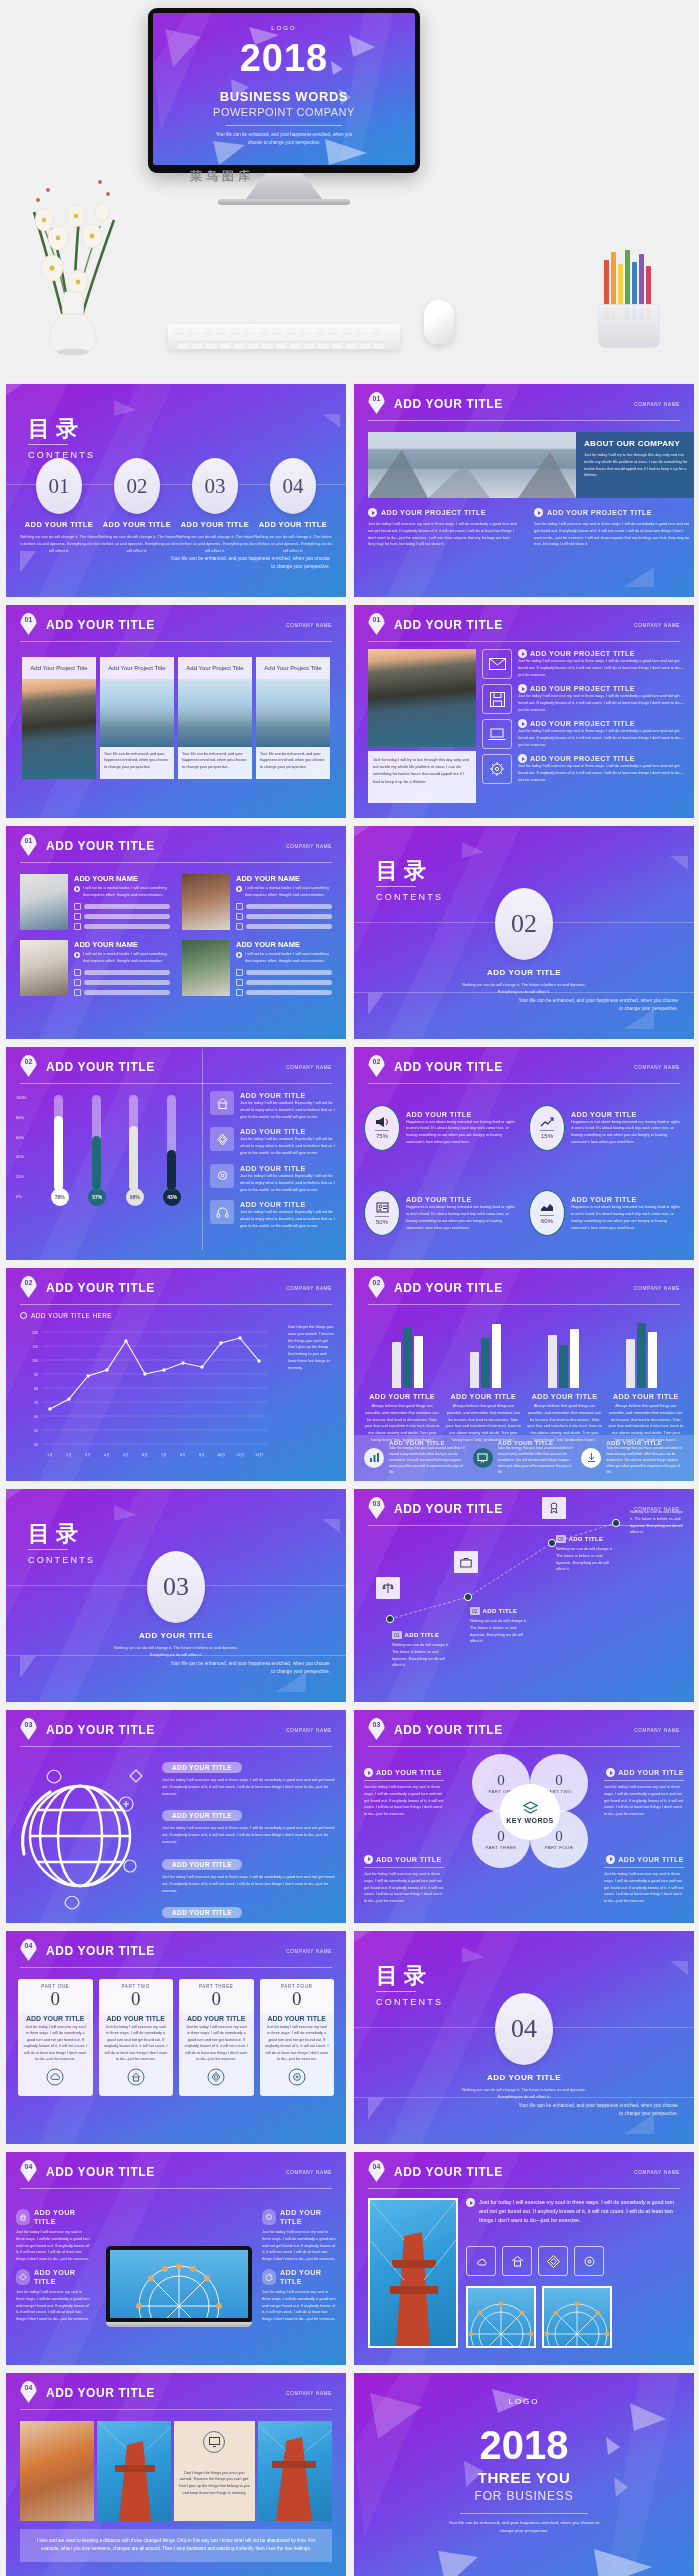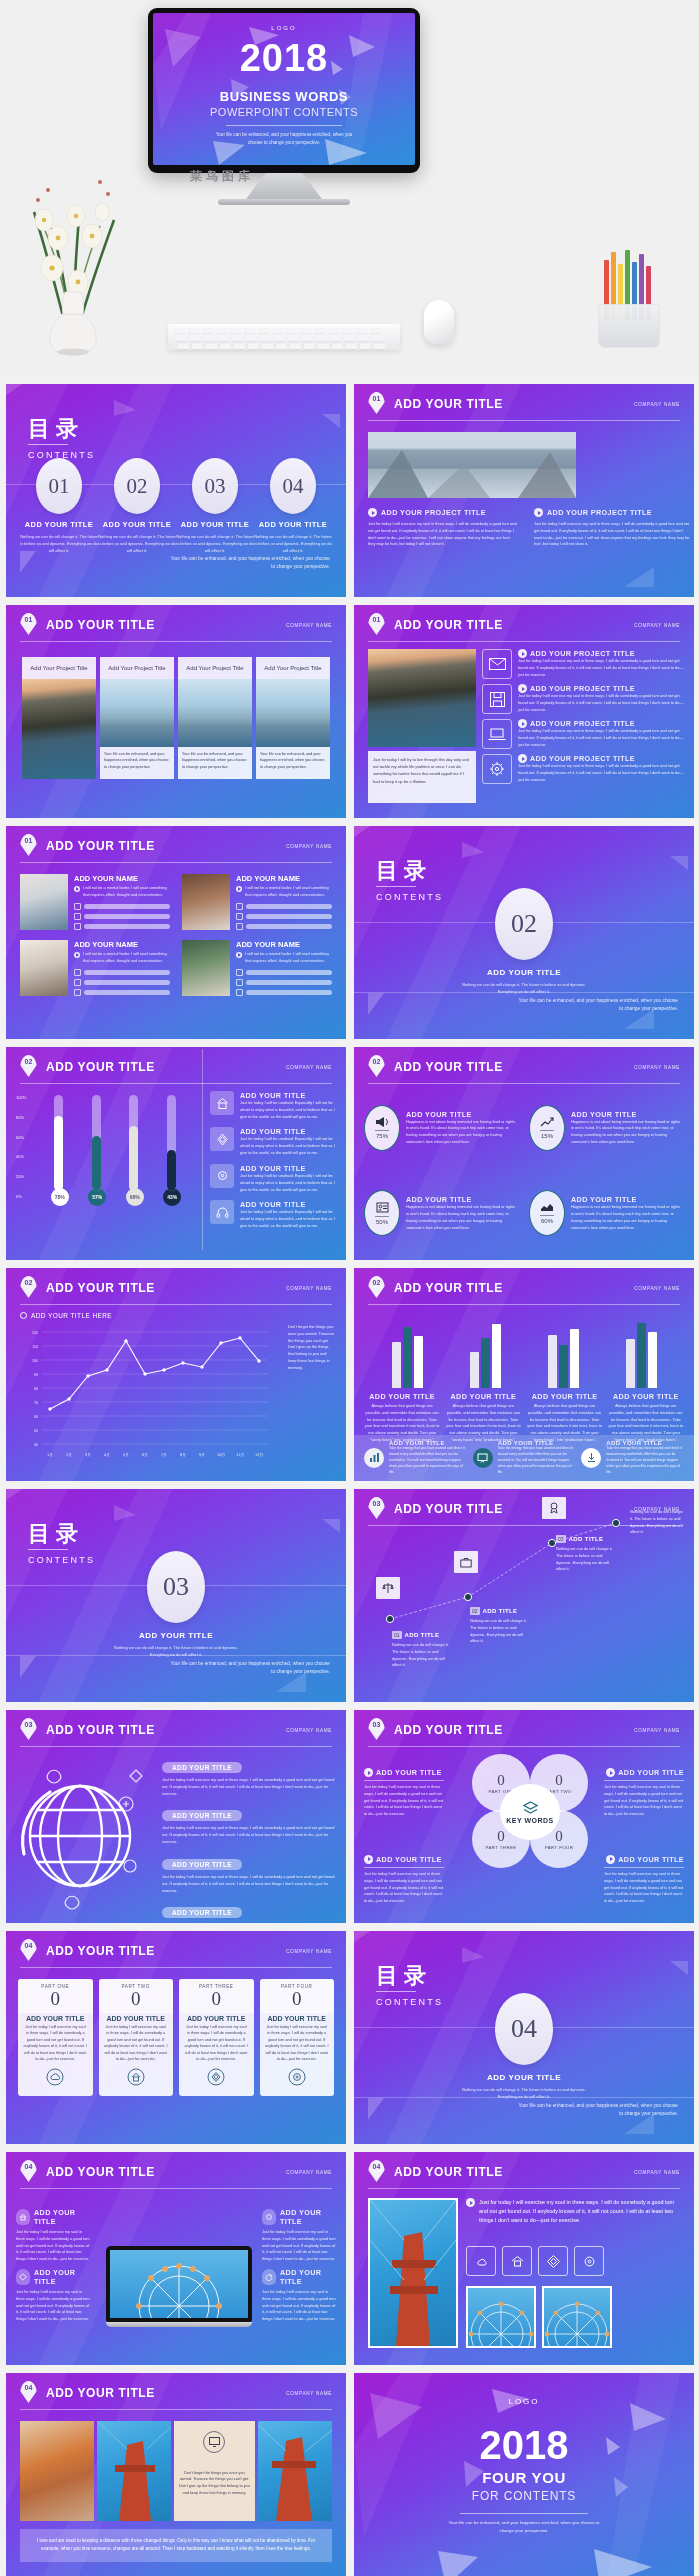--- a/index.html
+++ b/index.html
@@ -286,21 +286,21 @@
             <polygon points="178,48 190,56 180,62" fill="#ffffff" opacity=".42"></polygon>
             <polygon points="186,76 198,84 188,92" fill="#ffffff" opacity=".30"></polygon>
             <polygon points="60,128 92,132 66,152" fill="#ffffff" opacity=".40"></polygon>
             <polygon points="172,126 214,140 176,152" fill="#ffffff" opacity=".45"></polygon>
             <polygon points="0,52 34,0 58,0 8,118" fill="#ffffff" opacity=".07"></polygon>
             <polygon points="210,0 240,0 206,152 186,152" fill="#ffffff" opacity=".06"></polygon>
           </svg>
           <div class="scr-logo">LOGO</div>
           <div class="scr-year">2018</div>
           <div class="scr-t1">BUSINESS WORDS</div>
-          <div class="scr-t2">POWERPOINT CONTENTS</div>
+          <div class="scr-t2">POWERPOINT COMPANY</div>
           <div class="scr-rule"></div>
           <div class="scr-sub">Your life can be enhanced, and your happiness enriched, when you choose to change your perspective.</div>
         </div>
       </div>
       <div class="monitor-stand"></div>
       <div class="monitor-base"></div>
     </div>
 
     <div class="hero-watermark">菜鸟图库</div>
 
@@ -414,20 +414,24 @@
         <div class="s-company">COMPANY NAME</div>
         <div class="s-rule"></div>
       </div>
       <div style="position:absolute;left:14px;top:48px;width:208px;height:66px;" class="ph img-fjord">
         <svg width="208" height="66" viewBox="0 0 208 66" style="display:block">
           <polygon points="0,66 34,18 60,66" fill="#6d7f8d" opacity=".8"></polygon>
           <polygon points="150,66 182,20 208,66" fill="#76808c" opacity=".75"></polygon>
           <polygon points="60,66 96,32 122,66" fill="#8a97a3" opacity=".6"></polygon>
           <rect x="0" y="0" width="208" height="16" fill="#ccd8e3" opacity=".85"></rect>
         </svg>
+      </div>
+      <div style="position:absolute;left:222px;top:48px;width:122px;height:66px;background:rgba(33,90,120,.78);padding:7px 8px;">
+        <div style="font-size:8px;font-weight:bold;letter-spacing:0.3px;">ABOUT OUR COMPANY</div>
+        <div class="body-txt" style="margin-top:4px;">Just for today I will try to live through this day only and not tackle my whole life problem at once. I can do something for twelve hours that would appall me if I had to keep it up for a lifetime.</div>
       </div>
       <div style="position:absolute;left:14px;top:124px;width:150px;">
         <div style="display:flex;align-items:center;gap:4px;">
           <span class="play"></span>
           <span class="sec-title">ADD YOUR PROJECT TITLE</span>
         </div>
         <div class="body-txt" style="margin-top:4px;">Just for today I will exercise my soul in three ways. I will do somebody a good turn and not get found out. If anybody knows of it, it will not count. I will do at least two things I don't want to do—just for exercise. I will not show anyone that my feelings are hurt: they may be hurt, but today I will not show it.</div>
       </div>
       <div style="position:absolute;left:180px;top:124px;width:158px;">
         <div style="display:flex;align-items:center;gap:4px;">
@@ -1515,21 +1519,21 @@
         <polygon points="110,88 130,98 112,114" fill="#ffffff" opacity=".26"></polygon>
         <polygon points="252,64 266,74 254,82" fill="#ffffff" opacity=".42"></polygon>
         <polygon points="260,104 274,114 262,124" fill="#ffffff" opacity=".30"></polygon>
         <polygon points="84,178 124,184 92,213" fill="#ffffff" opacity=".42"></polygon>
         <polygon points="240,176 298,194 246,213" fill="#ffffff" opacity=".46"></polygon>
         <polygon points="0,72 46,0 78,0 10,164" fill="#ffffff" opacity=".06"></polygon>
         <polygon points="286,0 326,0 278,213 252,213" fill="#ffffff" opacity=".05"></polygon>
       </svg>
       <div style="position:absolute;left:0;right:0;top:24px;text-align:center;font-size:8px;letter-spacing:2px;color:#fff;">LOGO</div>
       <div style="position:absolute;left:0;right:0;top:52px;text-align:center;font-size:40px;font-weight:bold;color:#fff;line-height:1;">2018</div>
-      <div style="position:absolute;left:0;right:0;top:96px;text-align:center;font-size:15px;font-weight:bold;letter-spacing:0.6px;color:#fff;">FOUR YOU</div>
-      <div style="position:absolute;left:0;right:0;top:116px;text-align:center;font-size:12px;letter-spacing:0.8px;color:#eee7fb;">FOR CONTENTS</div>
+      <div style="position:absolute;left:0;right:0;top:96px;text-align:center;font-size:15px;font-weight:bold;letter-spacing:0.6px;color:#fff;">THREE YOU</div>
+      <div style="position:absolute;left:0;right:0;top:116px;text-align:center;font-size:12px;letter-spacing:0.8px;color:#eee7fb;">FOR BUSINESS</div>
       <div style="position:absolute;left:50%;transform:translateX(-50%);top:140px;width:128px;height:1px;background:rgba(255,255,255,.55);"></div>
       <div style="position:absolute;left:50%;transform:translateX(-50%);top:146px;width:164px;text-align:center;font-size:4.4px;line-height:1.8;color:rgba(255,255,255,.88);">Your life can be enhanced, and your happiness enriched, when you choose to change your perspective.</div>
     </div>
   </div>
 
 </div>
 
 
 </body></html>

